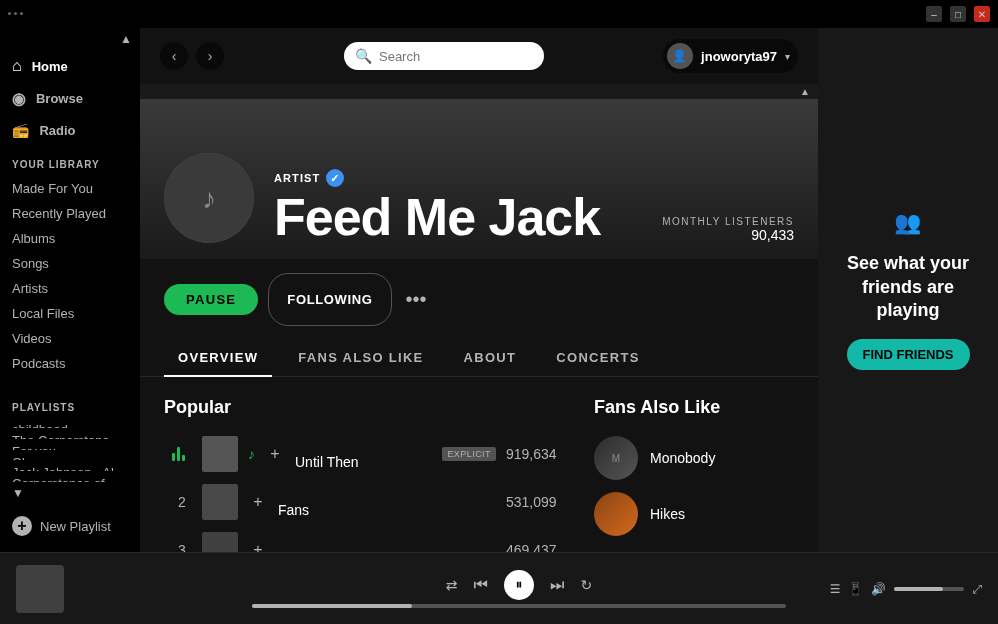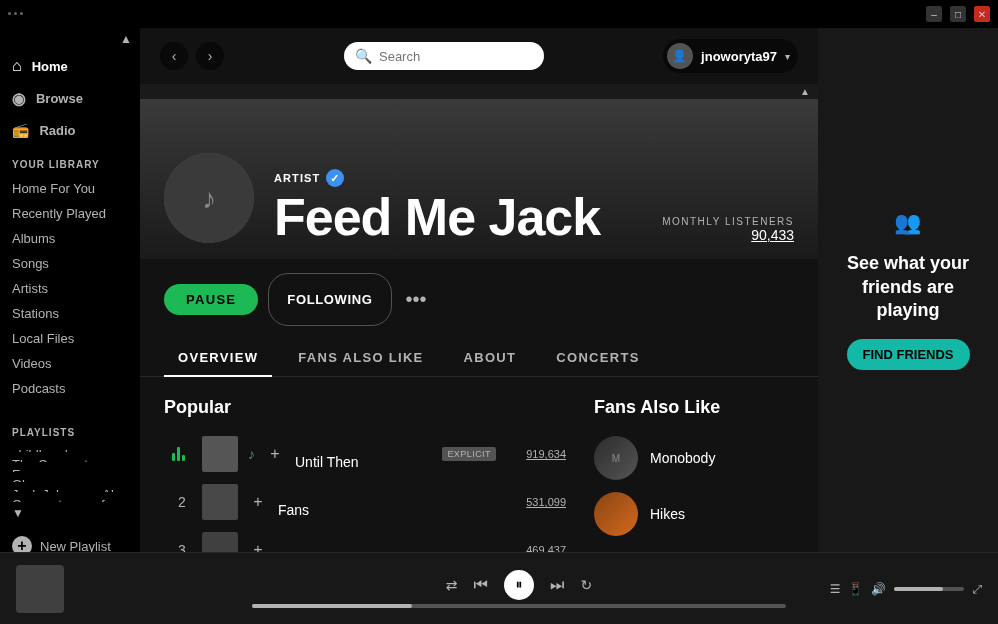--- a/index.html
+++ b/index.html
@@ -258,21 +258,20 @@
     .monthly-label {
       font-size: 10px;
       color: #b3b3b3;
       letter-spacing: 0.15em;
       text-transform: uppercase;
     }
     .monthly-count {
       font-size: 14px;
       color: #fff;
       text-align: right;
-      text-decoration: underline;
     }
 
     
     .action-bar {
       display: flex;
       align-items: center;
       gap: 10px;
       padding: 14px 24px;
       background: #121212;
     }
@@ -381,25 +380,24 @@
     .track-name { flex: 1; font-size: 14px; color: #fff; margin-top: 16px; }
     .track-explicit {
       font-size: 9px;
       background: #535353;
       color: #b3b3b3;
       padding: 2px 5px;
       border-radius: 2px;
       letter-spacing: 0.05em;
     }
     .track-plays {
-      font-size: 11px;
+      font-size: 14px;
       color: #b3b3b3;
       min-width: 60px;
-      text-align: right;
-      text-decoration: underline;
+      text-align: left;
     }
 
     
     .fans-section {
       width: 200px;
       flex-shrink: 0;
     }
     .fans-title {
       font-size: 18px;
       font-weight: 700;
@@ -603,26 +601,25 @@
       <span class="icon">◉</span>
       <span>Browse</span>
     </div>
     <div class="sidebar-nav-item">
       <span class="icon" style="font-size:14px;">📻</span>
       <span>Radio</span>
     </div>
 
     <div class="sidebar-section-label">YOUR LIBRARY</div>
 
-    <div class="sidebar-library-item">Home For You</div>
+    <div class="sidebar-library-item">Made For You</div>
     <div class="sidebar-library-item">Recently Played</div>
     <div class="sidebar-library-item">Albums</div>
     <div class="sidebar-library-item">Songs</div>
     <div class="sidebar-library-item">Artists</div>
-    <div class="sidebar-library-item">Stations</div>
     <div class="sidebar-library-item">Local Files</div>
     <div class="sidebar-library-item">Videos</div>
     <div class="sidebar-library-item">Podcasts</div>
 
     <div class="sidebar-section-divider"></div>
 
     <div class="playlists-section-label">PLAYLISTS</div>
 
     <div class="playlist-item">childhood</div>
     <div class="playlist-item">The Cornerstones o...</div>

